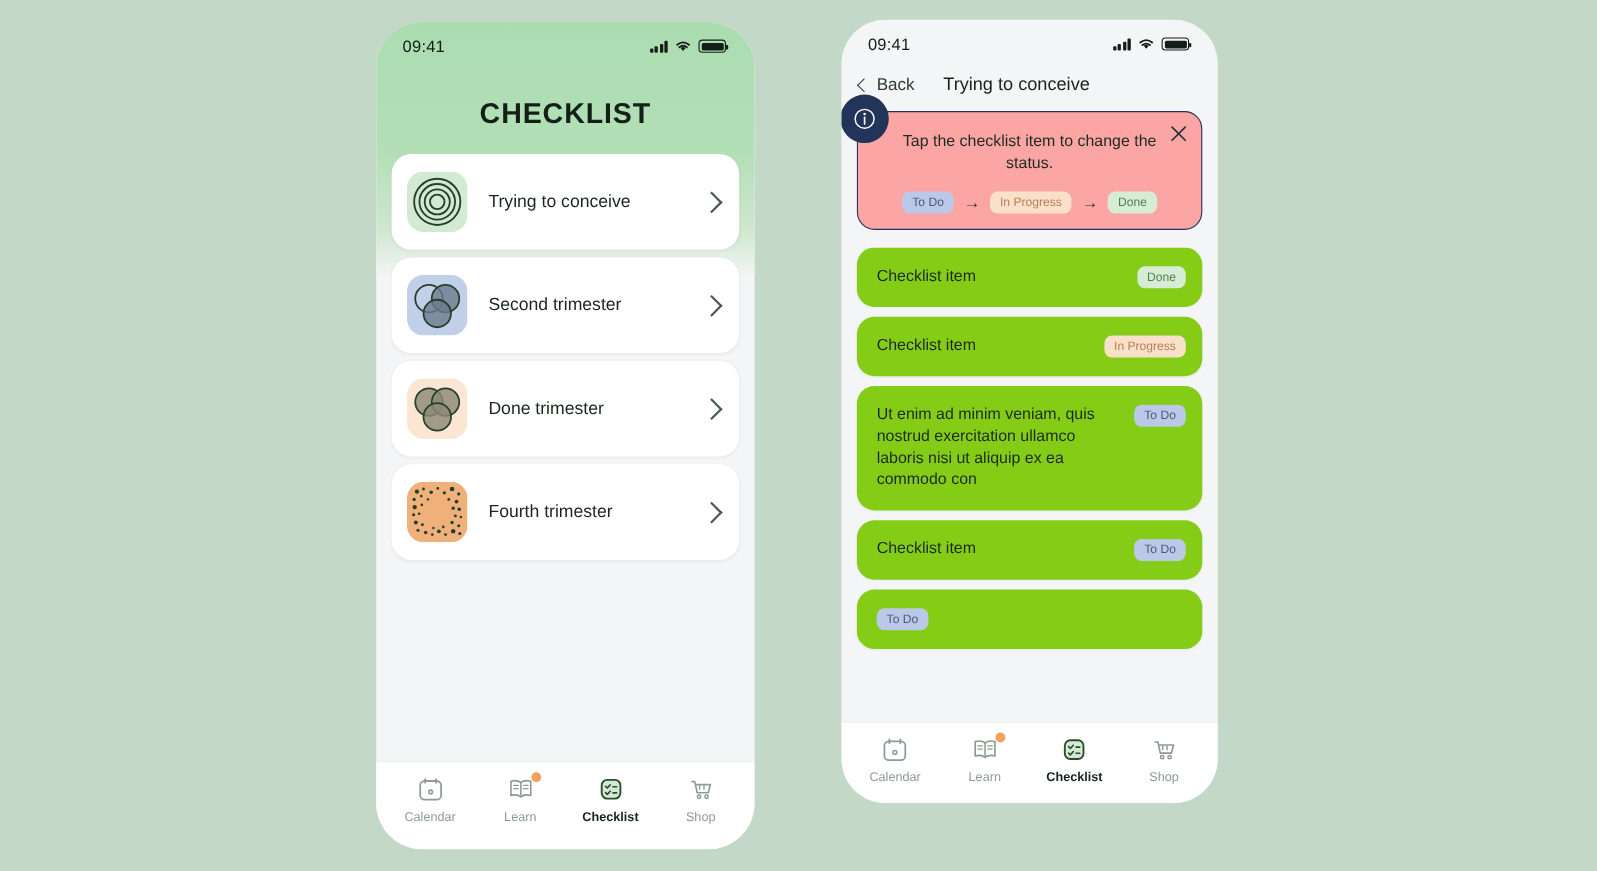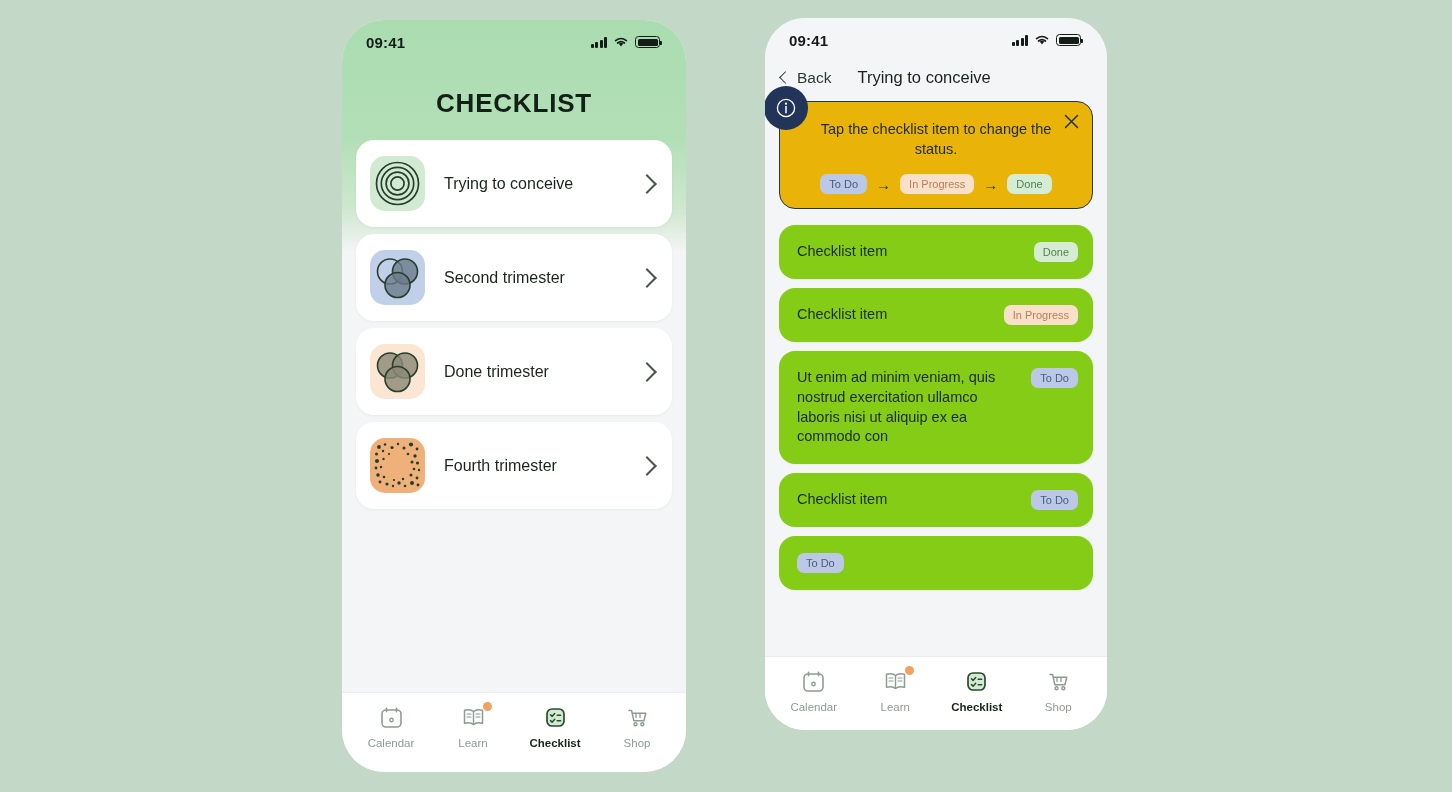--- a/index.html
+++ b/index.html
@@ -21,21 +21,21 @@
   #phone-left  { left: 342px; top: 20px;  width: 344px; height: 752px; border-radius: 42px; }
   #phone-right { left: 765px; top: 18px;  width: 342px; height: 712px; border-radius: 40px; }
 
   
   .statusbar {
     height: 44px;
     display: flex; align-items: center; justify-content: space-between;
     padding: 0 26px 0 24px;
     position: relative; z-index: 5;
   }
-  .sb-time { font-size: 15px; font-weight: bold; color: #141d17; letter-spacing: .2px; }
+  .sb-time { font-size: 15px; font-weight: normal; color: #141d17; letter-spacing: .2px; }
   .sb-icons { display: flex; align-items: flex-end; gap: 6px; }
   .sig { display: flex; align-items: flex-end; gap: 1.5px; height: 11px; }
   .sig i { display: block; width: 3px; background: #141d17; border-radius: 1px; }
   .sig i:nth-child(1) { height: 4px; }
   .sig i:nth-child(2) { height: 6px; }
   .sig i:nth-child(3) { height: 8.5px; }
   .sig i:nth-child(4) { height: 11px; }
   .batt {
     width: 25px; height: 12px; border: 1.4px solid #141d17;
     border-radius: 3.5px; padding: 1.5px; position: relative;
@@ -90,21 +90,21 @@
 
   
   .r-body { position: relative; height: 100%; display: flex; flex-direction: column; background:#f4f5f6; }
   .r-nav { display: flex; align-items: center; padding: 6px 16px 14px; }
   .back-btn { display: flex; align-items: center; gap: 6px; color: #2d3c33; font-size: 15.5px; }
   .back-chev { width: 9px; height: 9px; border-left: 1.8px solid #2d3c33; border-bottom: 1.8px solid #2d3c33;
                transform: rotate(45deg); margin-right: 1px; }
   .r-title { flex: 1; text-align: left; margin-left: 26px; font-size: 16.5px; color: #16231a; }
 
   .banner {
-    margin: 0 14px; background: #eab308; border: 1.6px solid #233456;
+    margin: 0 14px; background: #fca5a5; border: 1.6px solid #233456;
     border-radius: 16px; padding: 16px 14px 14px; position: relative;
   }
   .banner-icon {
     position: absolute; left: -16px; top: -16px;
     width: 44px; height: 44px; border-radius: 50%; background: #22345a;
     display: flex; align-items: center; justify-content: center;
   }
   .banner-close { position: absolute; right: 12px; top: 11px; cursor: pointer; }
   .banner-text {
     text-align: center; font-size: 14.5px; color: #1c2a20; line-height: 1.35;

